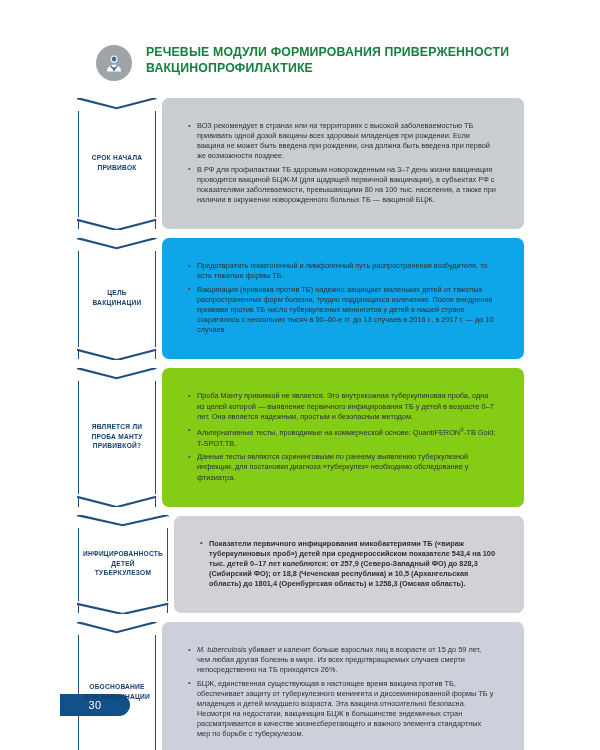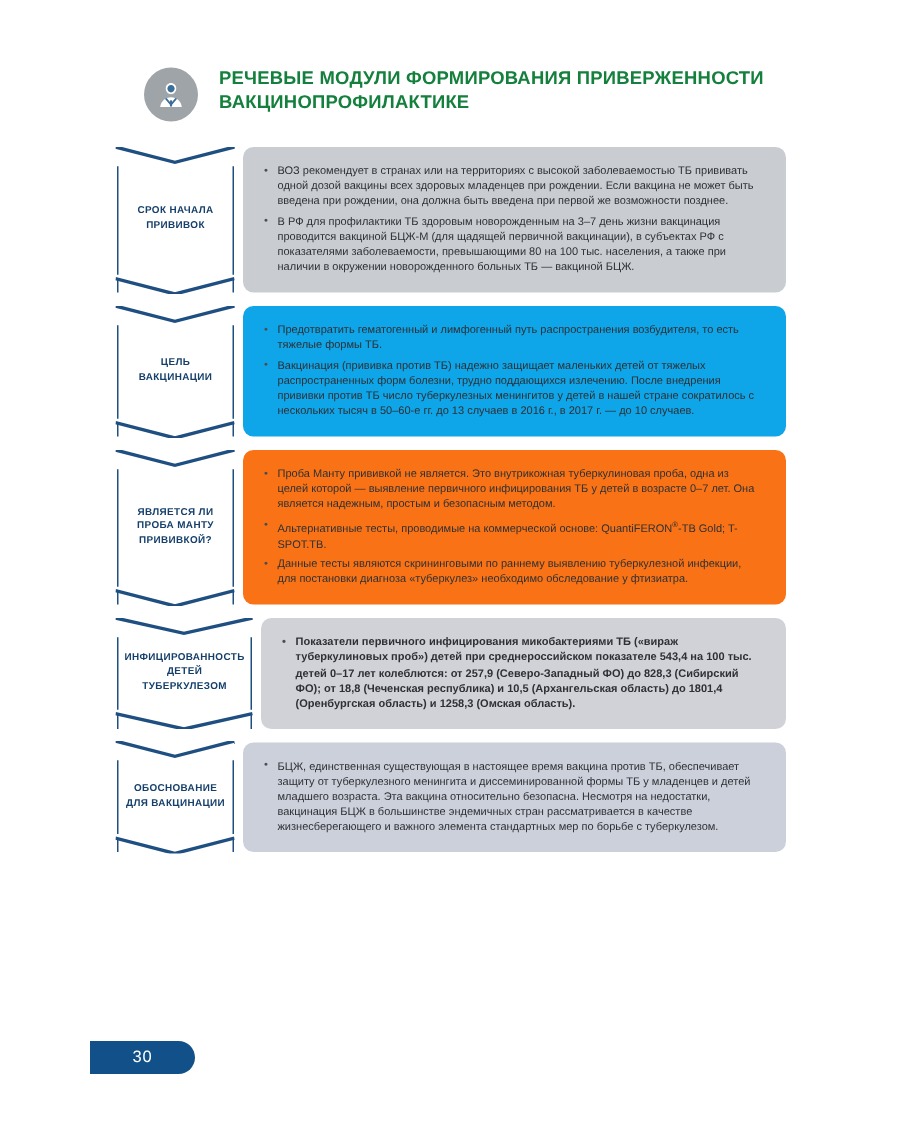--- a/index.html
+++ b/index.html
@@ -102,42 +102,42 @@
   .row-content{
     flex:1 1 auto;
     margin-left:6px;
     border-radius:7px;
     padding:7px 12px 8px 10px;
     color:#2e3033;
     font-size:7.35px;
     line-height:10.1px;
   }
   .row-content ul{
-    margin:4px; padding:0; list-style:none;
+    margin:16px; padding:0; list-style:none;
   }
   .row-content li{
     position:relative;
     padding-left:9px;
     margin:0 0 3.5px 0;
     text-align:left;
   }
   .row-content li:last-child{ margin-bottom:0; }
   .row-content li::before{
     content:"•";
     position:absolute; left:0; top:-0.5px;
     font-size:7.5px;
     color:#4a4d50;
   }
   .it{ font-style:italic; }
   .sup{ font-size:5.2px; vertical-align:super; }
 
   
   .tint-a{ background:#c9cdd2; }
   .tint-b{ background:#0ea5e9; }
-  .tint-c{ background:#f97316; }
+  .tint-c{ background:#84cc16; }
   .tint-d{ background:#d0d2d8;font-weight:bold; }
   .tint-e{ background:#ccd0db; }
 
   
   .page-number{
     position:absolute;
     left:60px; bottom:34px;
     width:70px; height:22px;
     background:#125089;
     border-top-right-radius:11px;
@@ -277,20 +277,21 @@
       <div class="chev-bot">
         <svg viewBox="0 0 100 14" preserveAspectRatio="none">
             <polygon points="0,0 100,0 100,3 50,14 0,3" fill="#ffffff"></polygon>
             <polyline points="0,3 50,14 100,3" fill="none" stroke="#1f4f80" stroke-width="2.4"></polyline>
           </svg>
       </div>
       <span class="row-label-text">ОБОСНОВАНИЕ ДЛЯ ВАКЦИНАЦИИ</span>
     </div>
     <div class="row-content tint-e">
       <ul>
+        <li><span class="it">M. tuberculosis</span> убивает и калечит больше взрослых лиц в возрасте от 15 до 59 лет, чем любая другая болезнь в мире. Из всех предотвращаемых случаев смерти непосредственно на ТБ приходятся 26%.</li>
         <li>БЦЖ, единственная существующая в настоящее время вакцина против ТБ, обеспечивает защиту от туберкулезного менингита и диссеминированной формы ТБ у младенцев и детей младшего возраста. Эта вакцина относительно безопасна. Несмотря на недостатки, вакцинация БЦЖ в большинстве эндемичных стран рассматривается в качестве жизнесберегающего и важного элемента стандартных мер по борьбе с туберкулезом.</li>
       </ul>
     </div>
   </div>
 
 </div>
 
 <div class="page-number">30</div>
 
 </body></html>

